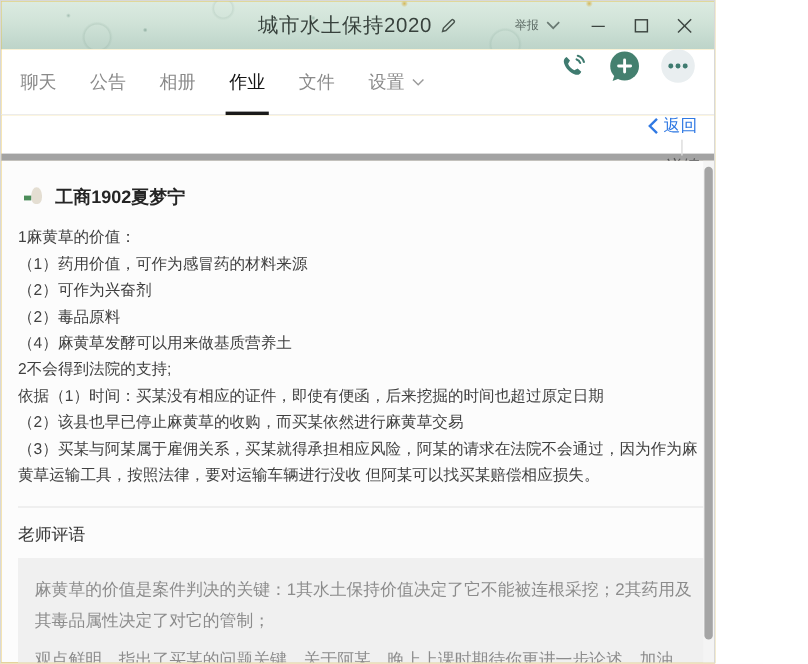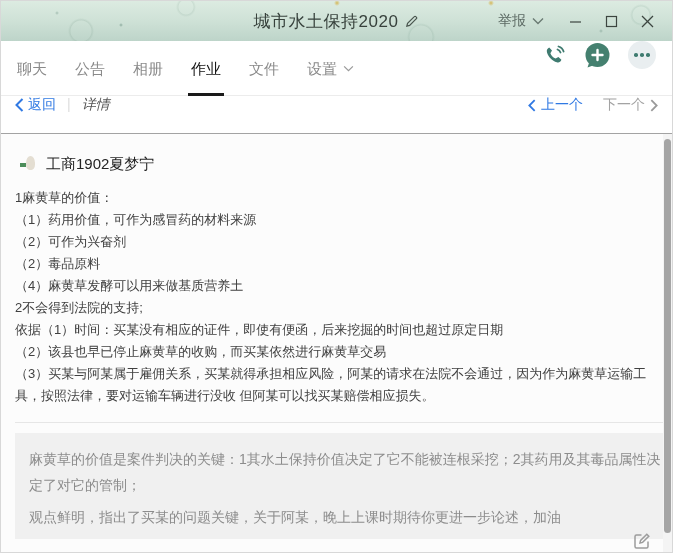--- a/index.html
+++ b/index.html
@@ -1,75 +1,75 @@
 <!DOCTYPE html>
 <html><head>
 <meta charset="utf-8">
 <style>
   * { margin:0; padding:0; box-sizing:border-box; }
   html,body { width:673px; height:553px; overflow:hidden; }
   body { font-family:"Liberation Sans","DejaVu Sans",sans-serif; }
-  .window { position:relative; width:673px; height:553px; background:#eab308; border:1px solid #d8d8d8; overflow:hidden; }
+  .window { position:relative; width:596px; height:553px; background:#eab308; border:1px solid #d8d8d8; overflow:hidden; }
 
   
   .titlebar { position:absolute; top:0; left:0; right:0; height:40px;
     background:
       radial-gradient(circle at 80px 30px, rgba(140,170,155,0) 10px, rgba(140,170,155,.25) 11px, rgba(140,170,155,0) 13px),
       radial-gradient(circle at 185px 6px, rgba(140,170,155,0) 7px, rgba(140,170,155,.2) 8px, rgba(140,170,155,0) 10px),
       radial-gradient(circle at 420px 36px, rgba(130,165,150,0) 11px, rgba(130,165,150,.2) 12px, rgba(130,165,150,0) 14px),
       radial-gradient(circle at 640px 14px, rgba(130,165,150,0) 8px, rgba(130,165,150,.2) 9px, rgba(130,165,150,0) 11px),
       radial-gradient(2px 2px at 120px 24px, rgba(90,130,115,.55), transparent),
       radial-gradient(2px 2px at 260px 14px, rgba(90,130,115,.45), transparent),
       radial-gradient(2px 2px at 56px 12px, rgba(90,130,115,.4), transparent),
       radial-gradient(2px 2px at 600px 30px, rgba(90,130,115,.4), transparent),
       radial-gradient(3px 3px at 336px 2px, rgba(212,178,74,.9), transparent),
       radial-gradient(3px 3px at 490px 2px, rgba(212,178,74,.9), transparent),
       linear-gradient(180deg,#dcebe1 0%,#cfe2d7 48%,#bdd4c9 100%);
     display:flex; align-items:center; }
   .tb-title-wrap { position:absolute; left:0; right:0; top:0; height:40px; display:flex; align-items:center; justify-content:center; gap:6px; }
   .tb-title { font-size:17px; color:#37413c; letter-spacing:.5px; }
   .tb-right { position:absolute; right:12px; top:0; height:40px; display:flex; align-items:center; gap:10px; }
   .report { display:flex; align-items:center; gap:6px; margin-right:8px; cursor:default; }
-  .report-label { font-size:14px; color:#5c6a64; }
+  .report-label { font-size:10px; color:#5c6a64; }
   .winbtn { width:26px; height:26px; display:flex; align-items:center; justify-content:center; }
   .winbtn svg { display:block; }
 
   
   .tabbar { position:absolute; top:40px; left:0; right:0; height:55px; background:#fff;
     border-bottom:1px solid #ececec; display:flex; align-items:flex-start; padding:0 16px; }
   .tab { position:relative; height:55px; line-height:55px; font-size:15px; color:#8a8a8a; margin-right:28px; cursor:pointer; white-space:nowrap; }
   .tab.active { color:#141414; }
   .tab.active::after { content:""; position:absolute; left:-3px; right:-3px; bottom:0; height:3px; background:#1a1a1a; }
   .tab-settings { display:flex; align-items:center; gap:6px; }
   .tab-icons { margin-left:auto; display:flex; align-items:center; gap:17px; }
   .more-btn { width:28px; height:28px; border-radius:50%; background:#e9eef0; display:flex; align-items:center; justify-content:center; gap:2.5px; }
   .more-btn i { width:3.5px; height:3.5px; border-radius:50%; background:#3f7b70; display:block; }
 
   
   .detailbar { position:absolute; top:95px; left:0; right:0; height:38px; background:#fff;
-    border-bottom:1px solid #a3a3a3; display:flex; align-items:flex-start; padding:0 14px; font-size:14px; }
+    border-bottom:6px solid #a3a3a3; display:flex; align-items:flex-end; padding:0 14px; font-size:14px;flex-direction:column; }
   .back { display:flex; align-items:center; gap:4px; color:#3079e3; cursor:pointer; }
   .nav-sep { color:#dcdcdc; margin:0 11px; font-size:14px; }
   .detail-label { color:#555;font-style:italic; }
   .detail-right { margin-left:auto; display:flex; align-items:center; gap:20px; }
   .prev { display:flex; align-items:center; gap:5px; color:#3079e3; cursor:pointer; }
   .next { display:flex; align-items:center; gap:5px; color:#a3a3a3; cursor:pointer; }
 
   
   .content { position:absolute; top:133px; left:0; right:0; bottom:0; background:#fcfcfc; padding-left:14px; }
   .student-row { padding-top:19px; display:flex; align-items:center; }
   .avatar { width:22px; height:22px; flex:0 0 22px; border-radius:2px;
     background:
       linear-gradient(90deg,#8a3326 0 4px, #c8b9a8 4px 6px, #6d2a20 6px 10px, transparent 10px),
       linear-gradient(180deg,#3a2e26 0 5px, #55402f 5px 9px, #7e3a2a 9px 14px, #bba globe 0),
       linear-gradient(135deg,#2e241e 0 30%, #6c4a33 30% 55%, #d8cfc2 55% 80%, #b9a894 80%);
     position:relative; overflow:hidden; }
   .avatar::after { content:""; position:absolute; left:5px; top:10px; width:6px; height:4px; background:#4c8d5a; }
   .avatar::before { content:""; position:absolute; right:2px; top:3px; width:9px; height:14px; border-radius:50% 50% 40% 40%; background:#e4ded2; }
-  .student-name { margin-left:9px; font-size:15px; font-weight:400; color:#252525; }
+  .student-name { margin-left:9px; font-size:15px; font-weight:700; color:#252525; }
 
   .hw { margin-top:12px; font-size:13px; line-height:22px; color:#404040; padding-right:7px; }
 
   .divider { margin-top:15px; border-top:1px solid #e6e6e6; margin-right:0; }
 
   .teacher-title { margin-top:14px; font-size:14px; color:#333; }
   .comment-box { margin-top:10px; margin-right:-4px; background:#f0f0f0; color:#8c8c8c;
     font-size:14px; line-height:26px; padding:13px 14px 9px 14px; }
   .comment-p2 { margin-top:6px; }
 
@@ -193,20 +193,21 @@
       <div>（2）毒品原料</div>
       <div>（4）麻黄草发酵可以用来做基质营养土</div>
       <div>2不会得到法院的支持;</div>
       <div>依据（1）时间：买某没有相应的证件，即使有便函，后来挖掘的时间也超过原定日期</div>
       <div>（2）该县也早已停止麻黄草的收购，而买某依然进行麻黄草交易</div>
       <div>（3）买某与阿某属于雇佣关系，买某就得承担相应风险，阿某的请求在法院不会通过，因为作为麻黄草运输工具，按照法律，要对运输车辆进行没收 但阿某可以找买某赔偿相应损失。</div>
     </div>
 
     <div class="divider"></div>
 
+    <div class="teacher-title">老师评语</div>
 
     <div class="comment-box">
       <div>麻黄草的价值是案件判决的关键：1其水土保持价值决定了它不能被连根采挖；2其药用及其毒品属性决定了对它的管制；</div>
       <div class="comment-p2">观点鲜明，指出了买某的问题关键，关于阿某，晚上上课时期待你更进一步论述，加油</div>
     </div>
 
     <span class="compose-btn">
       <svg width="18" height="18" viewBox="0 0 18 18" fill="none" stroke="#9c9c9c" stroke-width="1.5">
         <path d="M15 9.5 V14.5 A1.5 1.5 0 0 1 13.5 16 H3.5 A1.5 1.5 0 0 1 2 14.5 V4.5 A1.5 1.5 0 0 1 3.5 3 H8.5"></path>
         <path d="M7 11 L7.6 8.4 L13.8 2.2 L15.8 4.2 L9.6 10.4 Z"></path>

